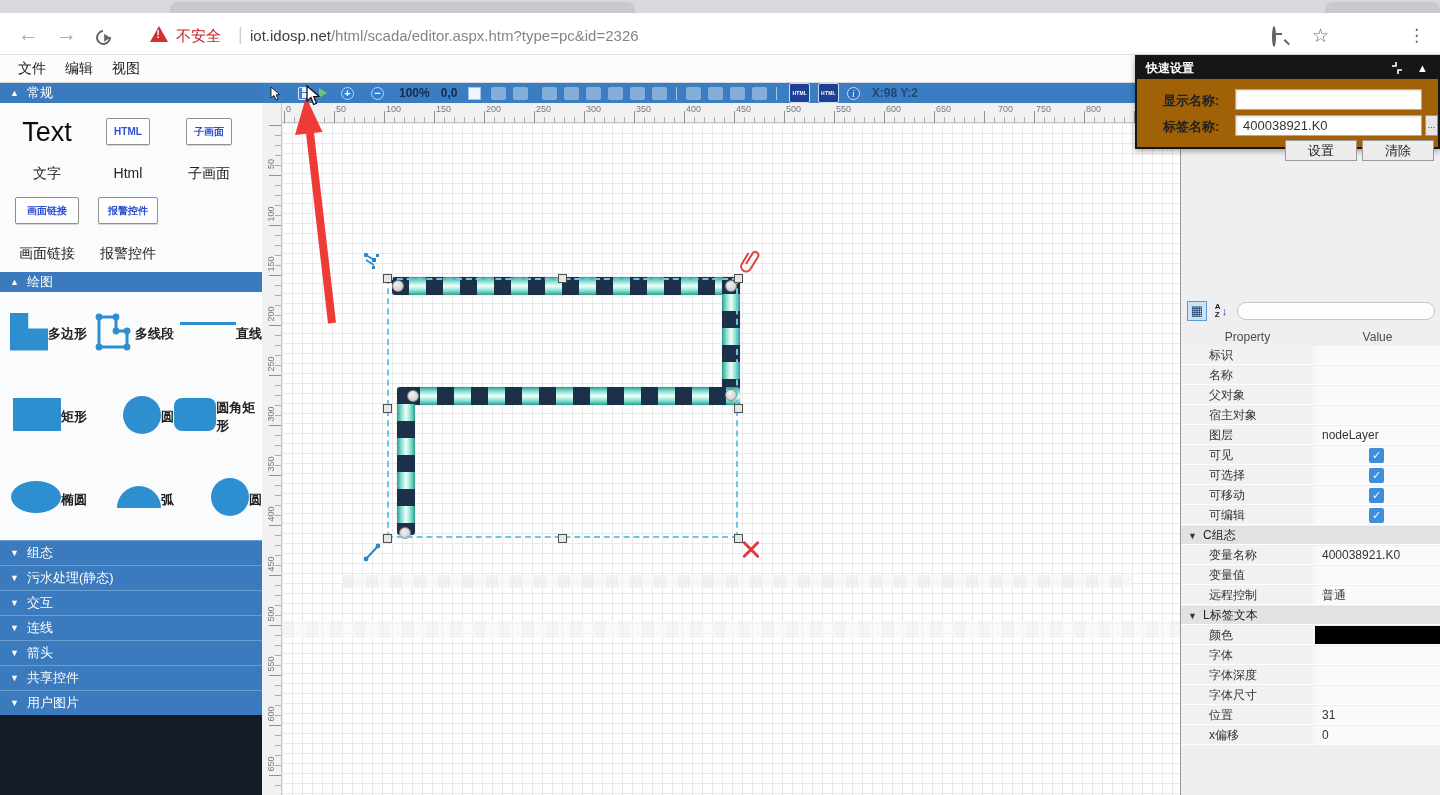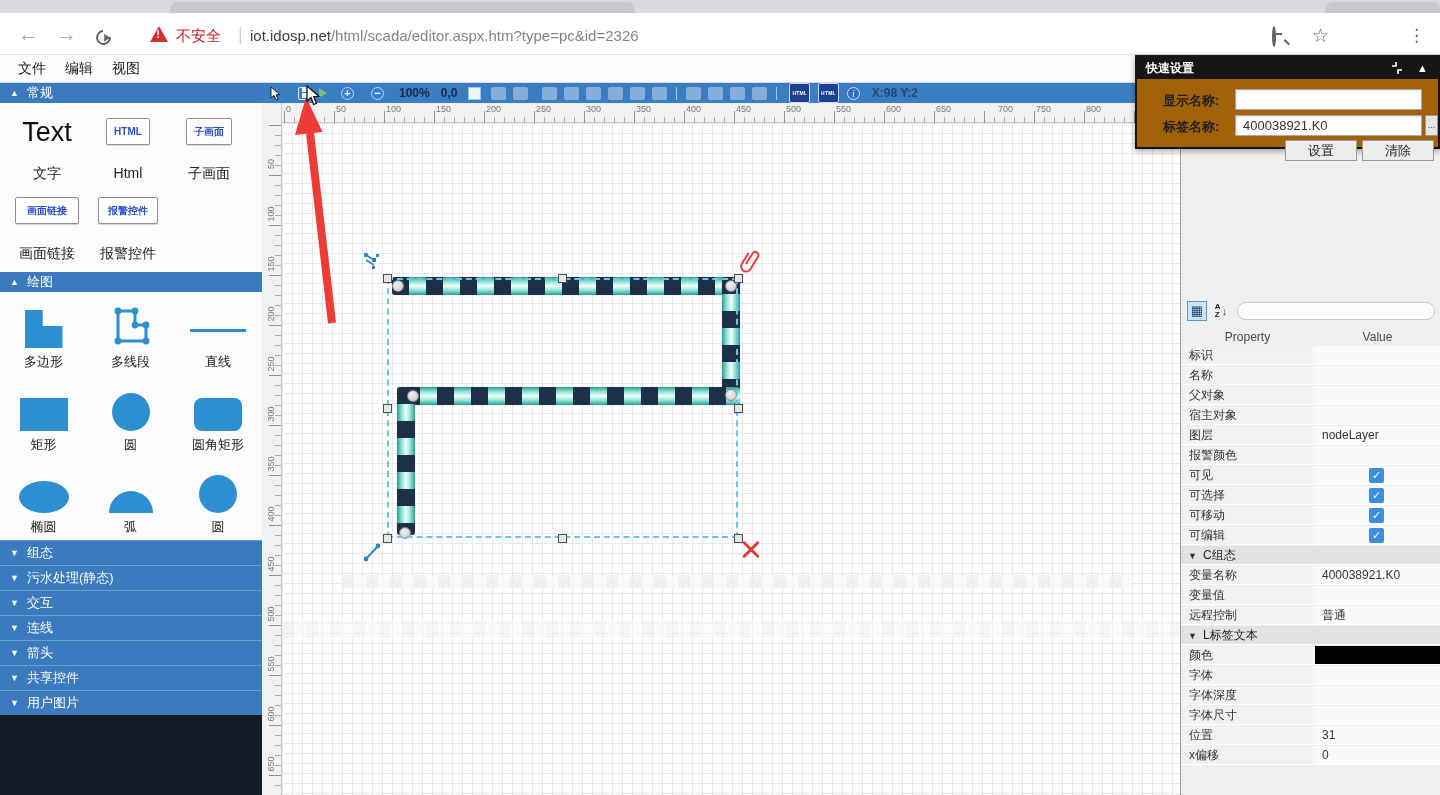--- a/index.html
+++ b/index.html
@@ -45,21 +45,21 @@
   .sec-head.h25 { height:25px; border-top:1px solid #69a0d4; }
   .sec-body { position:relative; width:262px; background:#fafbfd; }
   .gen-body { height:169px; }
   .draw-body { height:248px; }
 
   .text-big { position:absolute; left:14px; top:14px; width:66px; text-align:center; font-size:27px; color:#0c0c0c; }
   .pal-label { position:absolute; font-size:14px; color:#222; text-align:center; }
   .pal-btn { position:absolute; background:#fff; border:1px solid #8f8f8f; border-radius:2px; color:#2b4fd0; font-weight:bold; display:flex; align-items:center; justify-content:center; box-shadow:0 1px 1px rgba(0,0,0,.15); }
 
   .draw-grid { position:absolute; left:0; top:0; width:262px; height:248px; display:grid; grid-template-columns:87px 87px 88px; grid-template-rows:83px 83px 82px; }
-  .draw-cell { display:flex; flex-direction:column; align-items:center; justify-content:flex-end; padding-bottom:4px; }
+  .draw-cell { display:flex; flex-direction:row; align-items:center; justify-content:flex-end; padding-bottom:4px;font-weight:bold; }
   .draw-cell .dlabel { font-size:13px; color:#222; margin-top:5px; }
   .icon-poly { width:38px; height:38px; background:#2e8fd0; clip-path:polygon(0 0,48% 0,48% 42%,100% 42%,100% 100%,0 100%); }
   .icon-line { width:56px; height:3px; background:#2e8fd0; margin-bottom:16px; }
   .icon-rect { width:48px; height:33px; background:#2e8fd0; }
   .icon-circle { width:38px; height:38px; border-radius:50%; background:#2e8fd0; }
   .icon-rrect { width:48px; height:33px; border-radius:8px; background:#2e8fd0; }
   .icon-ellipse { width:50px; height:32px; border-radius:50%; background:#2e8fd0; }
   .icon-arc { width:44px; height:22px; border-radius:44px 44px 0 0; background:#2e8fd0; }
 
   
@@ -122,21 +122,21 @@
   .cat-ico { position:absolute; left:6px; top:1px; width:20px; height:20px; background:#cde3f6; border:1px solid #5b9bd5; color:#1b3f6e; font-size:13px; line-height:18px; text-align:center; }
   .sort-ico { position:absolute; left:30px; top:1px; width:20px; height:20px; display:flex; align-items:center; justify-content:center; }
   .sort-ico .az { font-size:8px; font-weight:bold; color:#222; line-height:8px; }
   .sort-ico .ar { color:#2244bb; font-size:11px; margin-left:1px; }
   .psearch { position:absolute; left:56px; top:2px; width:198px; height:18px; background:#fdfdfd; border:1px solid #c6c6c6; border-radius:9px; }
   .pg-header { position:absolute; left:0; top:245px; width:260px; height:18px; font-size:12px; color:#4a4a4a; }
   .pg-header .c1 { position:absolute; left:0; width:133px; text-align:center; top:2px; }
   .pg-header .c2 { position:absolute; left:133px; width:127px; text-align:center; top:2px; }
   .pgrid { position:absolute; left:0; top:263px; width:260px; }
   .prow { position:relative; width:260px; height:20px; }
-  .plabel { position:absolute; left:0; top:0; width:133px; height:19px; background:#f1f1f1; border-right:1px solid #fff; font-size:12px; color:#333; line-height:19px; padding-left:8px; border-bottom:1px solid #fff; }
+  .plabel { position:absolute; left:0; top:0; width:133px; height:19px; background:#f1f1f1; border-right:1px solid #fff; font-size:12px; color:#333; line-height:19px; padding-left:28px; border-bottom:1px solid #fff; }
   .pvalue { position:absolute; left:134px; top:0; width:126px; height:19px; background:#fafafa; font-size:12px; color:#333; line-height:19px; padding-left:7px; border-bottom:1px solid #fff; }
   .prow.sect .plabel { width:260px; background:#e2e2e2; border-right:none; padding-left:22px; color:#222; }
   .prow.sect .ptri { position:absolute; left:7px; top:5px; font-size:9px; color:#333; z-index:2; }
   .pvalue.black { background:#000; }
   .cb { position:absolute; left:54px; top:2px; width:15px; height:15px; background:#3d8edb; border-radius:2px; color:#fff; font-size:11px; font-weight:bold; line-height:15px; text-align:center; }
 
   
   .quickset { position:absolute; left:1135px; top:55px; width:305px; height:94px; background:#a16207; border:2px solid #161616; z-index:100; box-shadow:0 2px 6px rgba(0,0,0,.35); }
   .qs-title { position:absolute; left:0; top:0; width:301px; height:22px; background:#161616; color:#fff; font-size:12px; font-weight:bold; line-height:22px; padding-left:9px; }
   .qs-ico { position:absolute; top:4px; color:#fff; }
@@ -470,24 +470,20 @@
         </div>
       <div class="prow">
           <div class="plabel">宿主对象</div>
           <div class="pvalue"></div>
         </div>
       <div class="prow">
           <div class="plabel">图层</div>
           <div class="pvalue">nodeLayer</div>
         </div>
       <div class="prow">
-          <div class="plabel">报警颜色</div>
-          <div class="pvalue"></div>
-        </div>
-      <div class="prow">
           <div class="plabel">可见</div>
           <div class="pvalue">
             <span class="cb">✓</span>
           </div>
         </div>
       <div class="prow">
           <div class="plabel">可选择</div>
           <div class="pvalue">
             <span class="cb">✓</span>
           </div>

